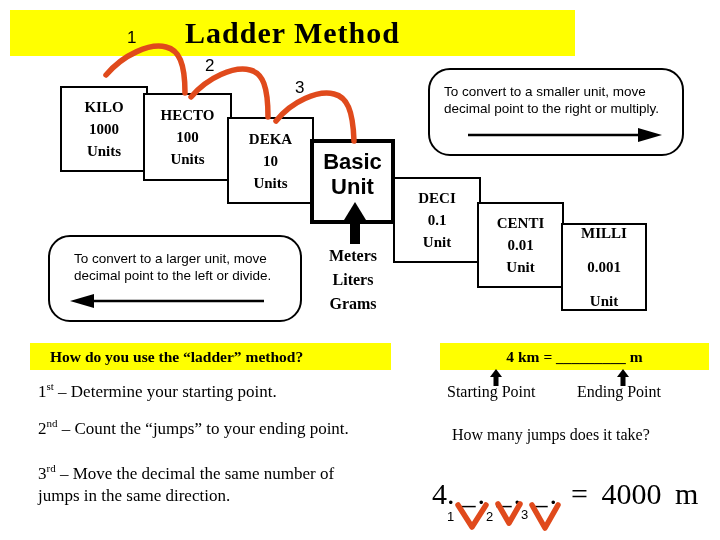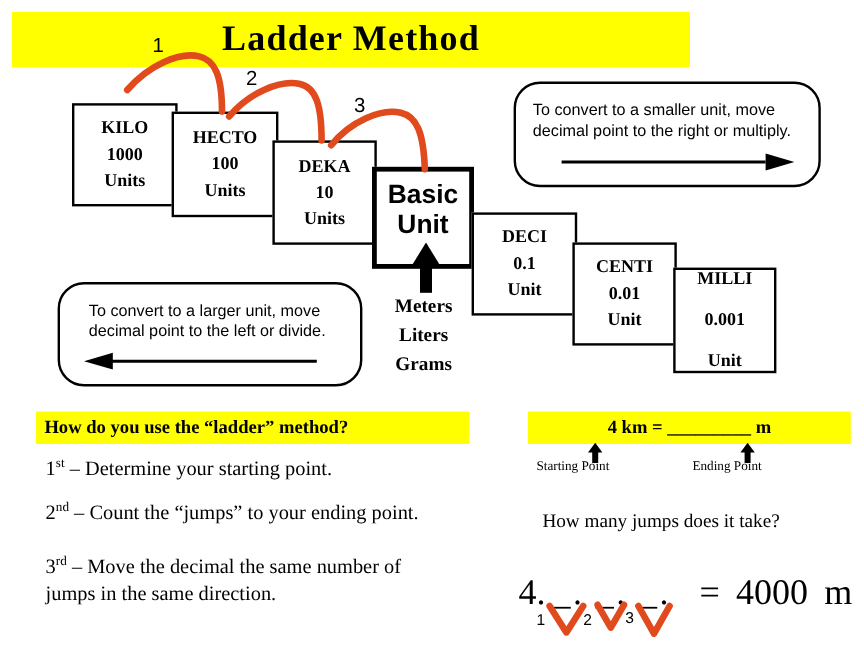--- a/index.html
+++ b/index.html
@@ -40,42 +40,42 @@
   .callout{position:absolute;border:2px solid #000;border-radius:22px;background:#fff;
            font-family:"Liberation Sans",sans-serif;font-size:13.5px;line-height:17px;}
   #callout-smaller{left:428px;top:68px;width:252px;height:84px;}
   #callout-larger {left:48px;top:235px;width:250px;height:83px;}
   .callout .ctext{position:absolute;left:14px;top:13px;right:8px;}
   .callout svg{position:absolute;left:10px;bottom:9px;}
 
   
   .qbar{position:absolute;left:30px;top:343px;width:361px;height:27px;background:#FFFF00;
         display:flex;align-items:center;}
-  .qbar span{font-weight:bold;font-size:15.5px;padding-left:7px;}
+  .qbar span{font-weight:bold;font-size:15.5px;padding-left:20px;}
   .step{position:absolute;left:38px;font-size:17px;line-height:22px;}
   #step-1{top:375px;}
   #step-2{top:412px;}
   #step-3{top:457px;width:338px;}
   .step sup{font-size:11px;}
 
   
   .exband{position:absolute;left:440px;top:343px;width:269px;height:27px;background:#FFFF00;
           display:flex;align-items:center;justify-content:center;}
   .exband span{font-weight:bold;font-size:15.5px;}
-  .ptlabel{position:absolute;font-size:11px;}
+  .ptlabel{position:absolute;font-size:16px;}
   #label-start{left:447px;top:383px;}
   #label-end  {left:577px;top:383px;}
   .miniarrow{position:absolute;}
   #miniarrow-start{left:489px;top:369px;}
   #miniarrow-end  {left:616px;top:369px;}
   .jumpq{position:absolute;left:452px;top:426px;font-size:16px;}
 
   .equation{position:absolute;left:432px;top:477px;font-size:30px;white-space:nowrap;}
   .equation .blanks{margin-left:6px;letter-spacing:2px;}
-  .equation .result{margin-left:24px;word-spacing:6px;}
+  .equation .result{margin-left:12px;word-spacing:6px;}
   .vnum{position:absolute;font-family:"Liberation Sans",sans-serif;font-size:13px;}
   #vnum-1{left:447px;top:509px;}
   #vnum-2{left:486px;top:509px;}
   #vnum-3{left:521px;top:507px;}
 </style>
 </head>
 <body>
 
 <div id="canvas">
 

